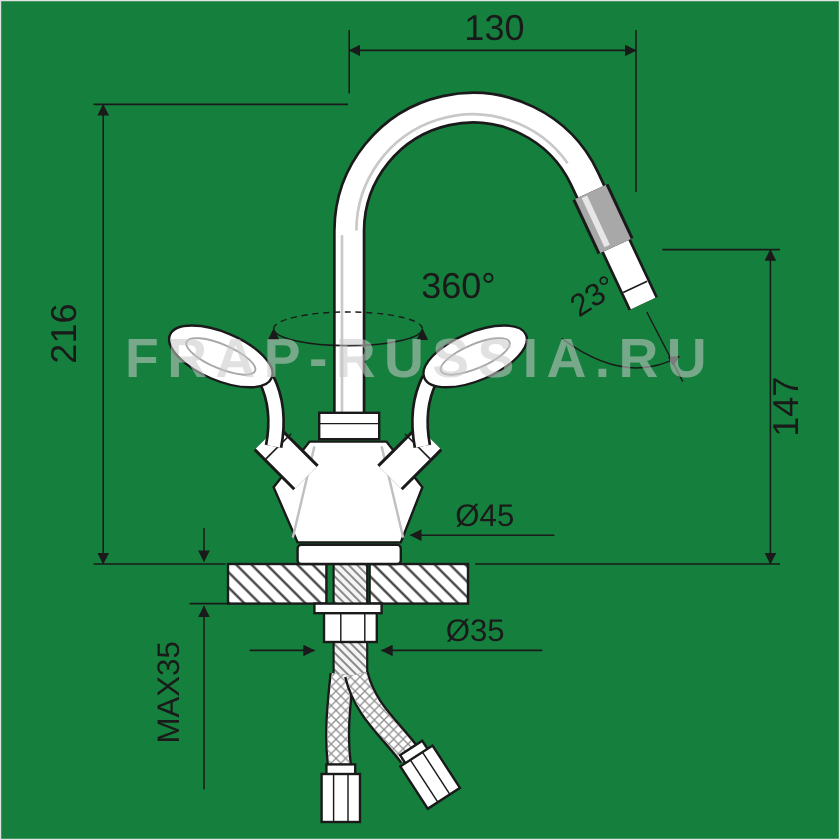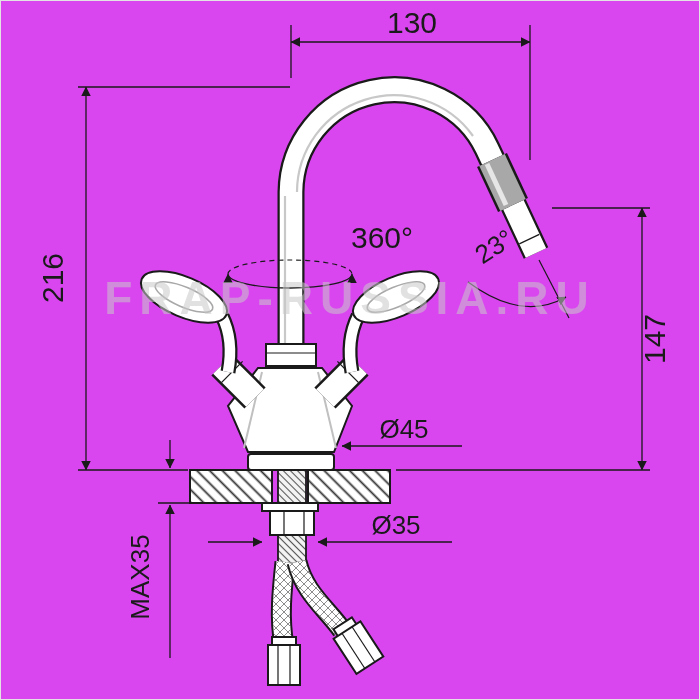--- a/index.html
+++ b/index.html
@@ -1,18 +1,18 @@
 <!DOCTYPE html>
 <html><head>
 <meta charset="utf-8">
 <style>
   html,body{margin:0;padding:0;background:#fff;}
   body{display:flex;justify-content:center;align-items:flex-start;font-family:"Liberation Sans",sans-serif;}
   .stage{
-    position:relative;width:700px;height:700px;background:#d946ef;
+    position:relative;width:700px;height:700px;background:#15803d;
     box-shadow:inset 0 0 0 1px #e3e3e3;overflow:hidden;
   }
   svg{position:absolute;inset:0;}
   svg text{
     font-family:"Liberation Sans",sans-serif;
     font-size:30px;fill:#1a1a1a;text-anchor:middle;
   }
   svg text.t26{font-size:26px;}
   svg text.wm{
     font-size:46px;font-weight:bold;letter-spacing:7px;

